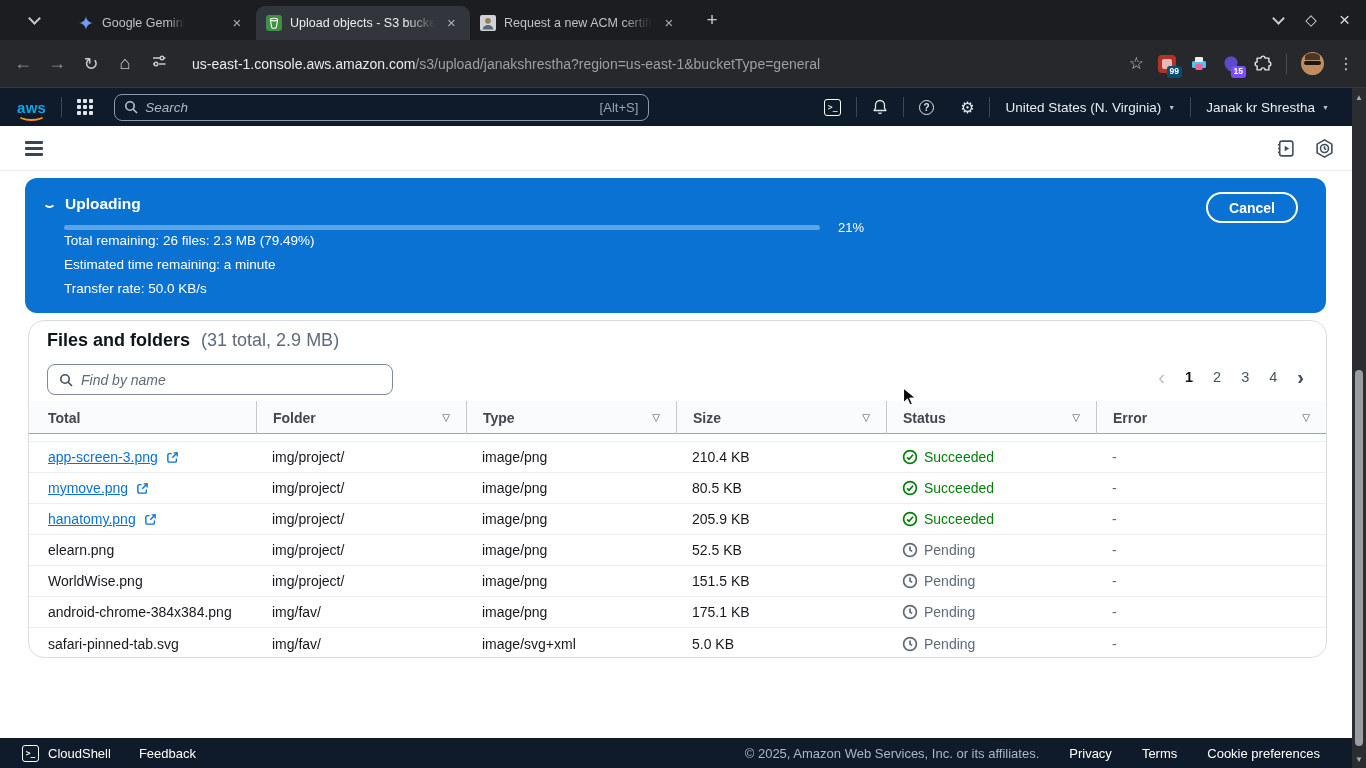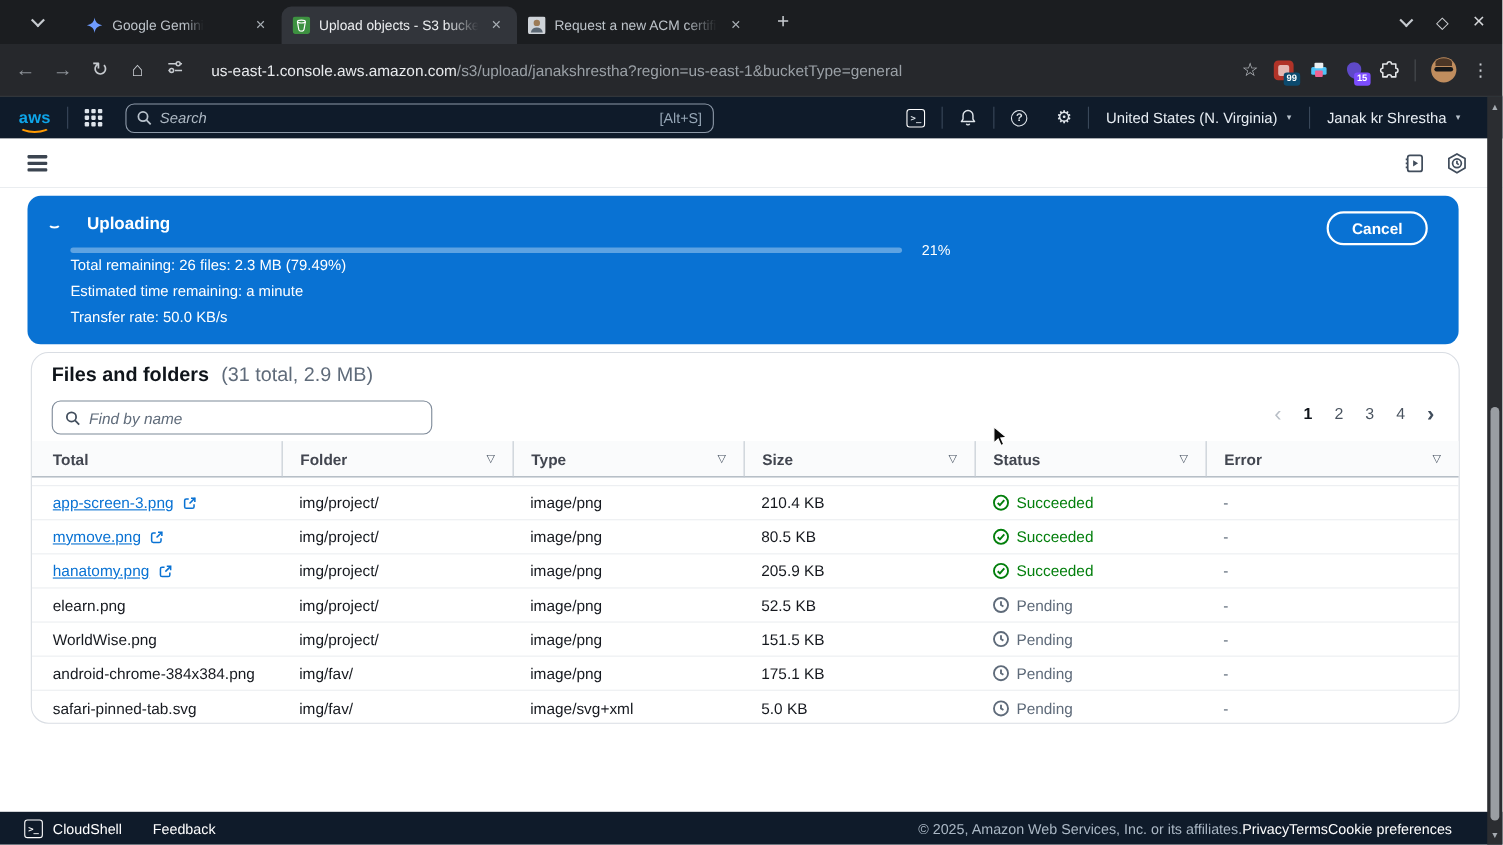--- a/index.html
+++ b/index.html
@@ -60,21 +60,21 @@
   .hamb{position:absolute;left:25px;top:15px;display:flex;flex-direction:column;gap:3.5px}
   .hamb i{width:18px;height:2.5px;background:#3b4450;border-radius:1px}
   .pagebar-ic{position:absolute;top:12px;color:#414d5c}
   .pb-ic1{right:70px}.pb-ic2{right:31px}
 
   
   .content{position:absolute;top:171px;left:0;right:0;height:567px;background:#fff}
 
   
   .banner{position:absolute;left:25px;top:7px;width:1301px;height:135px;background:#0972d3;border-radius:12px;color:#fff}
-  .b-head{position:absolute;left:18px;top:17px;display:flex;gap:23px}
+  .b-head{position:absolute;left:18px;top:17px;display:flex;gap:9px}
   .spinner{width:13px;height:13px;border:2.5px solid transparent;border-bottom-color:#fff;border-radius:50%}
   .b-title{font-size:15.5px;font-weight:bold}
   .b-progress{position:absolute;left:39px;top:42px;display:flex;align-items:center}
   .track{width:756px;height:5px;border-radius:3px;background:rgba(255,255,255,.35);overflow:hidden}
   .fill{height:5px;background:#fff;border-radius:3px}
   .pct{margin-left:18px;font-size:13px}
   .b-line{position:absolute;left:39px;font-size:13.5px}
   .bl1{top:55px}.bl2{top:79px}.bl3{top:103px}
   .cancel{position:absolute;right:28px;top:14px;height:31px;padding:0 21px;border:2px solid #fff;border-radius:18px;background:transparent;color:#fff;font-weight:bold;font-size:14px;font-family:inherit;display:flex;align-items:center}
 
@@ -108,21 +108,21 @@
   .c-name .ext-ic{display:inline-flex;margin-left:2px}
   .c-error{color:#5f6b7a}
   .c-status.succeeded{color:#037f0c}
   .c-status.pending{color:#5f6b7a}
   .stic{display:inline-flex}
 
   
   .footer{position:absolute;left:0;right:0;bottom:0;height:30px;background:#0f1b2a;display:flex;align-items:center;font-size:13px;color:#fff}
   .f-left{display:flex;align-items:center;gap:9px;margin-left:22px}
   .f-feedback{margin-left:28px}
-  .f-right{margin-left:auto;display:flex;align-items:flex-end;margin-right:46px}
+  .f-right{margin-left:auto;display:flex;align-items:flex-end;gap:30px;margin-right:46px}
   .f-copy{color:#aab7c4}
   .termbox{width:17px;height:17px;border:1.5px solid #fff;border-radius:3px;display:flex;align-items:center;justify-content:center;font-size:8px;font-weight:bold;font-family:"DejaVu Sans Mono",monospace}
 
   
   .scrollbar{position:absolute;top:88px;right:0;bottom:0;width:14px;background:#2b2d31;z-index:50}
   .sb-arrow{position:absolute;left:0;width:14px;height:14px;display:flex;align-items:center;justify-content:center;color:#a6abb1;font-size:8px}
   .sb-up{top:2px}.sb-down{bottom:2px}
   .sb-thumb{position:absolute;left:3px;width:8px;top:282px;height:376px;background:#9a9ea3;border-radius:5px}
 
   .cursor{position:absolute;left:902px;top:387px;z-index:90}

